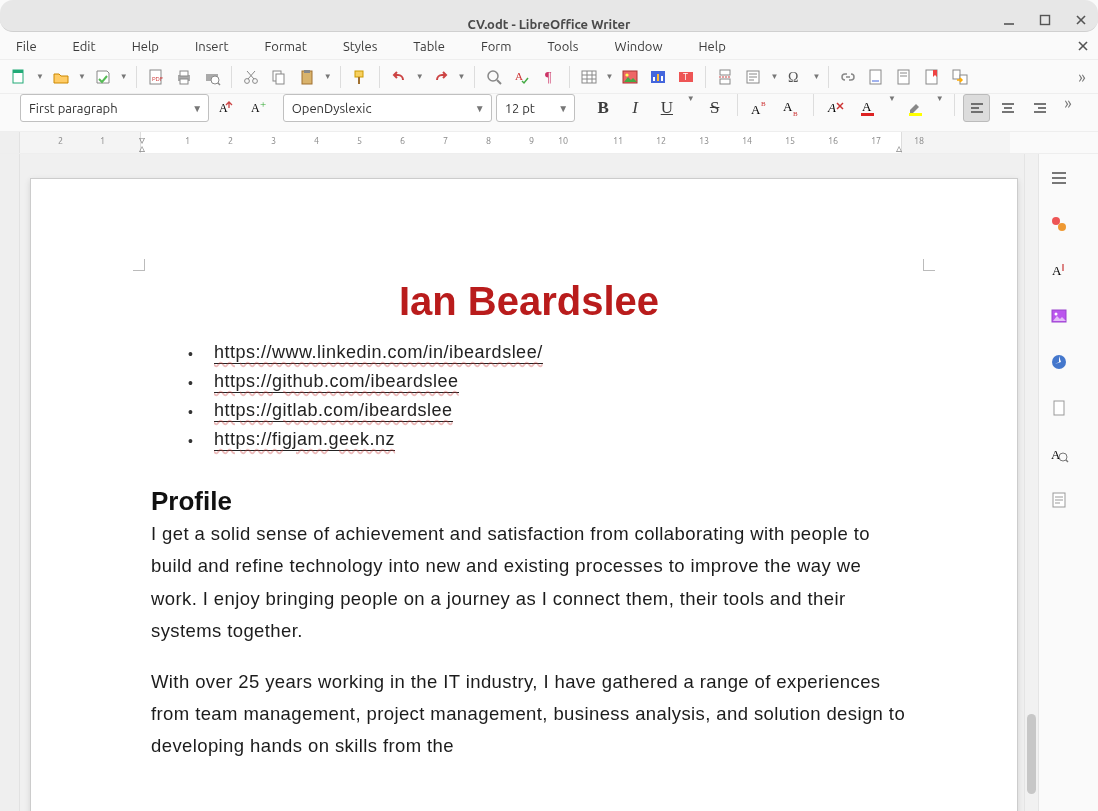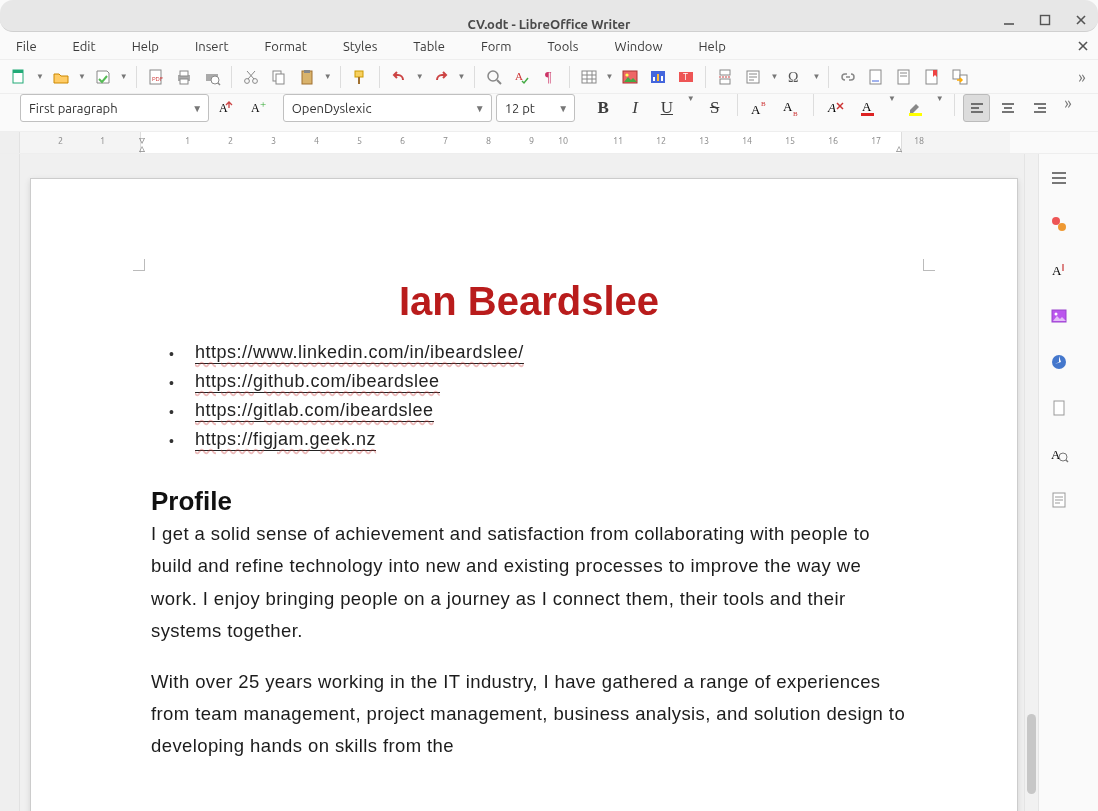--- a/index.html
+++ b/index.html
@@ -174,21 +174,21 @@
   .page-corner.tr { top:92px; right:94px; border-left:1px solid #bbb; border-bottom:1px solid #bbb; border-top:none; border-right:none; width:12px; height:12px; transform:translate(12px,-12px);}
 
   .doc-title {
     text-align:center;
     font-family: Arial, sans-serif;
     font-weight: 800;
     font-size: 40px;
     color:#b91c1c;
     margin-bottom: 18px;
   }
-  .links { margin-left: 44px; }
+  .links { margin-left: 63px; }
   .links li {
     list-style: none;
     position: relative;
     font-family: "Trebuchet MS","Segoe UI",sans-serif;
     font-size: 18px;
     color:#222;
     letter-spacing:0.5px;
     margin-bottom: 8px;
   }
   .links li::before {

